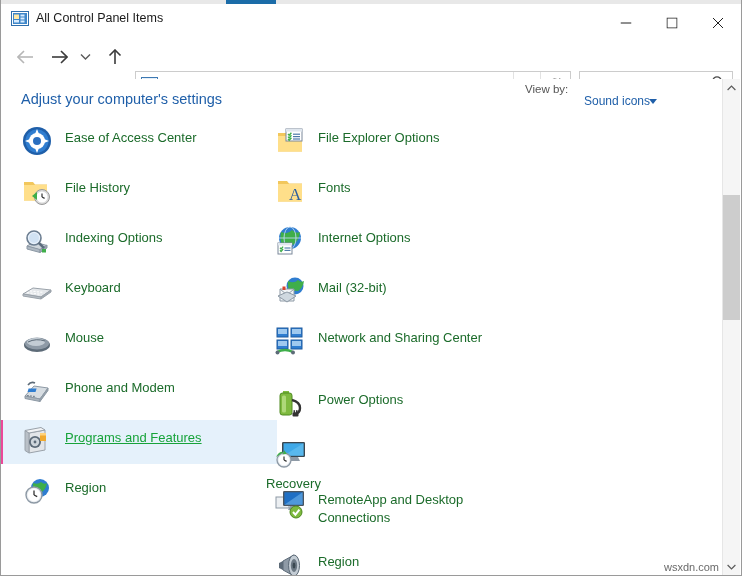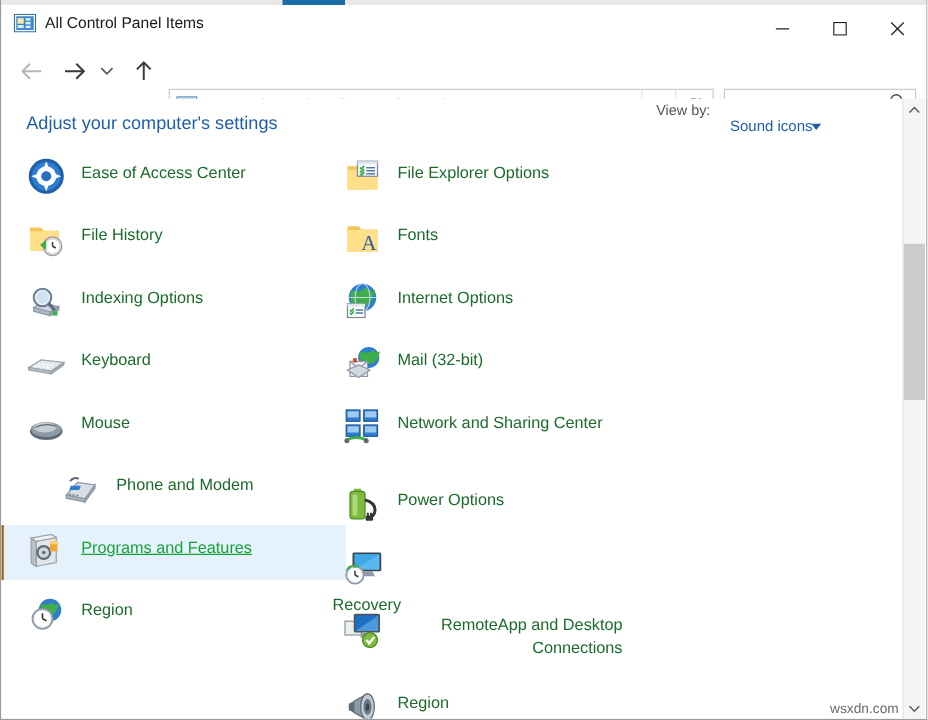--- a/index.html
+++ b/index.html
@@ -229,41 +229,40 @@
   }
 
   .cp-item {
     position: absolute;
     display: flex;
     align-items: flex-start;
     box-sizing: border-box;
     height: 44px;
     padding-top: 3px;
     cursor: default;
-    text-align: right;
   }
   .cp-item .ico {
     flex: 0 0 auto;
     width: 32px;
     height: 32px;
     margin-left: 20px;
     margin-top: 2px;
     position: relative;
   }
   .cp-item .lbl {
     margin-left: 12px;
     margin-top: 6px;
     font-size: 13px;
     line-height: 18px;
     color: #1b6b2a;
     max-width: 180px;
   }
   .cp-item.hovered {
     background: #e5f1fb;
-    border-left: 2px solid #a16207;
+    border-left: 2px solid #ec4899;
   }
   .cp-item.hovered .ico { margin-left: 18px; }
   .cp-item.hovered .lbl {
     color: #17a33a;
     text-decoration: underline;
   }
 
   
   #scrollbar {
     position: absolute;
@@ -493,21 +492,21 @@
           <svg width="32" height="32" viewBox="0 0 32 32">
             <ellipse cx="16" cy="20" rx="13" ry="7" fill="#5d6b78"></ellipse>
             <ellipse cx="16" cy="18.5" rx="12" ry="6" fill="#8e9aa6"></ellipse>
             <ellipse cx="15" cy="17" rx="9" ry="4" fill="#c3ccd4"></ellipse>
             <path d="M7 17 q8 -4 17 -1" fill="none" stroke="#5d6b78" stroke-width="1"></path>
           </svg>
         </span>
         <span class="lbl">Mouse</span>
       </div>
 
-      <div class="cp-item" style="left:0px; top:250px; width:264px;padding-left:28px;">
+      <div class="cp-item" style="left:0px; top:250px; width:264px;">
         <span class="ico">
           <svg width="32" height="32" viewBox="0 0 32 32">
             <path d="M4 21 L13 11 L27 13 L19 24 Z" fill="#d7dde2" stroke="#8d99a5"></path>
             <path d="M4 21 L19 24 L19 26.5 L4 23.5 Z" fill="#aab3bb" stroke="#8d99a5"></path>
             <path d="M19 24 L27 13 L27 15.5 L19 26.5 Z" fill="#98a2ab" stroke="#8d99a5"></path>
             <rect x="12" y="13.5" width="8" height="3.5" fill="#2f7dd0" transform="skewX(-18)"></rect>
             <g fill="#7c8791">
                 <rect x="6" y="20" width="1.8" height="1.2"></rect>
                 <rect x="9" y="20.4" width="1.8" height="1.2"></rect>
                 <rect x="12" y="20.8" width="1.8" height="1.2"></rect>

